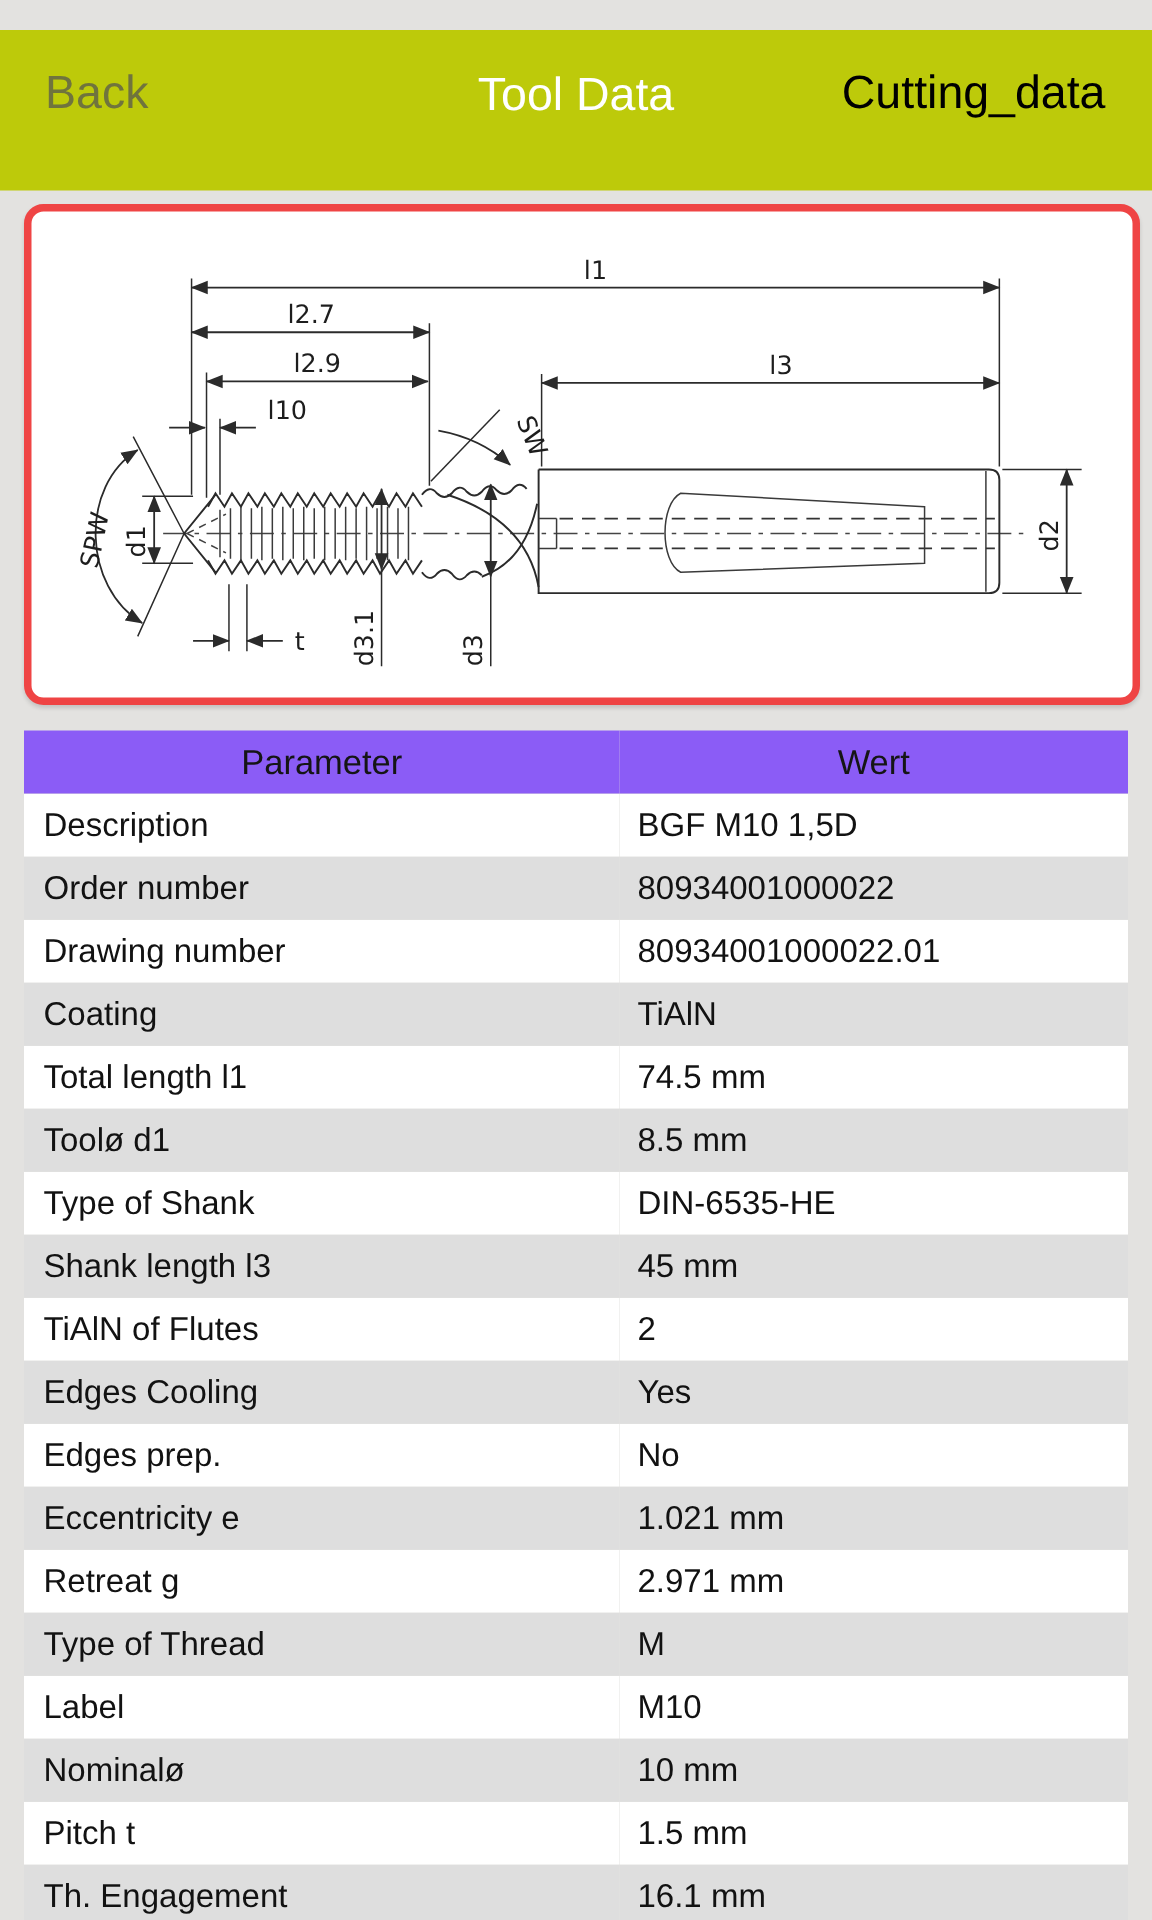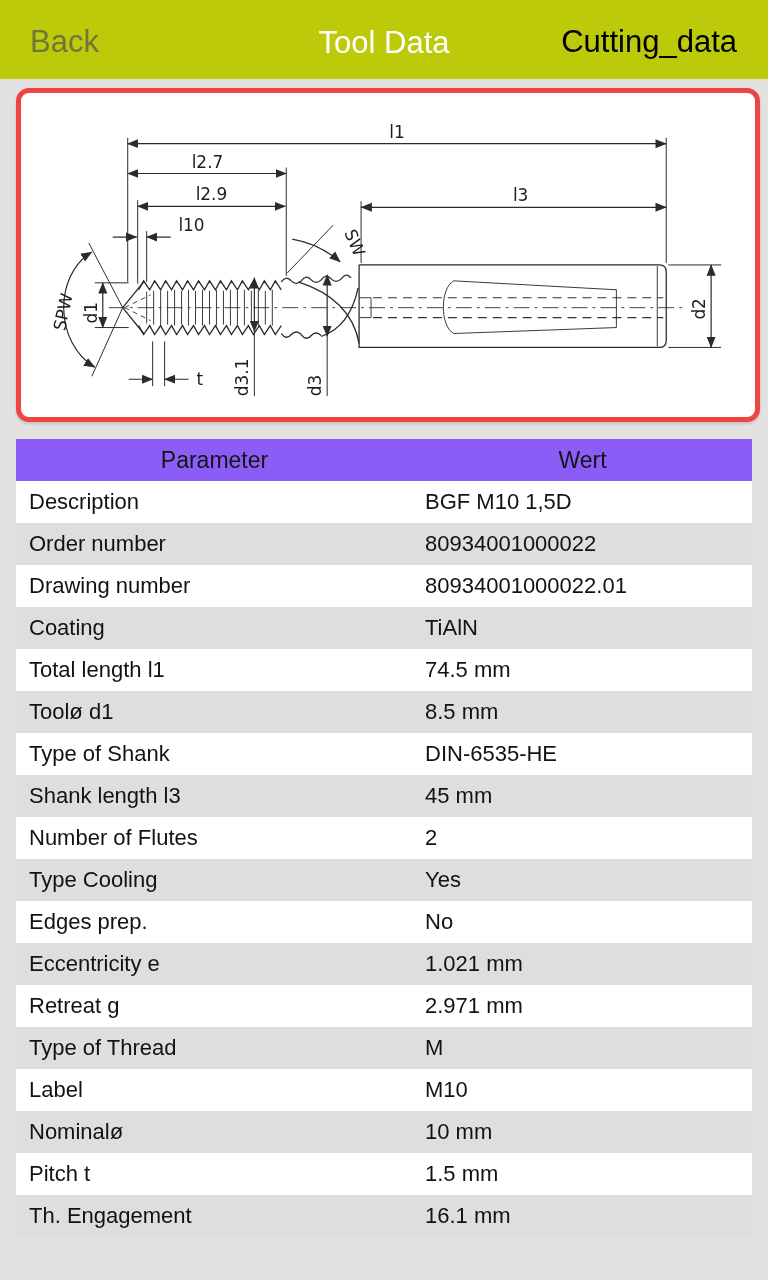--- a/index.html
+++ b/index.html
@@ -4,21 +4,21 @@
 <style>
   html,body{margin:0;padding:0;}
   body{
     width:768px;height:1280px;overflow:hidden;
     background:#e3e2e0;
     font-family:"Liberation Sans", sans-serif;
     -webkit-font-smoothing:antialiased;
   }
   
   .nav{
-    position:relative;height:79px;background:#bdca0a;
+    position:relative;height:107px;background:#bdca0a;margin-top:20px;
   }
   .nav .back{
     position:absolute;left:30px;top:24px;
     font-size:31px;color:#70743d;cursor:pointer;
   }
   .nav .title{
     position:absolute;left:50%;top:25px;transform:translateX(-50%);
     font-size:31px;font-weight:normal;color:#ffffff;white-space:nowrap;
   }
   .nav .right{
@@ -198,25 +198,25 @@
         </tr>
       <tr>
           <td class="p">Type of Shank</td>
           <td class="v">DIN-6535-HE</td>
         </tr>
       <tr>
           <td class="p">Shank length l3</td>
           <td class="v">45 mm</td>
         </tr>
       <tr>
-          <td class="p">Number of Flutes</td>
+          <td class="p">TiAlN of Flutes</td>
           <td class="v">2</td>
         </tr>
       <tr>
-          <td class="p">Type Cooling</td>
+          <td class="p">Edges Cooling</td>
           <td class="v">Yes</td>
         </tr>
       <tr>
           <td class="p">Edges prep.</td>
           <td class="v">No</td>
         </tr>
       <tr>
           <td class="p">Eccentricity e</td>
           <td class="v">1.021 mm</td>
         </tr>

